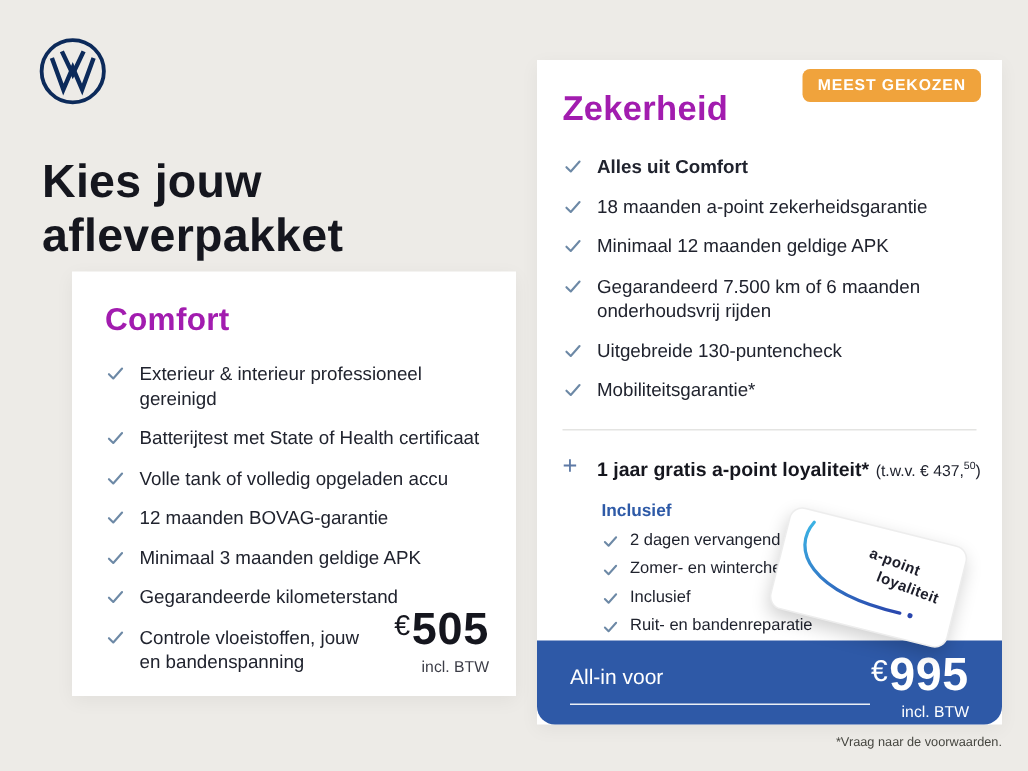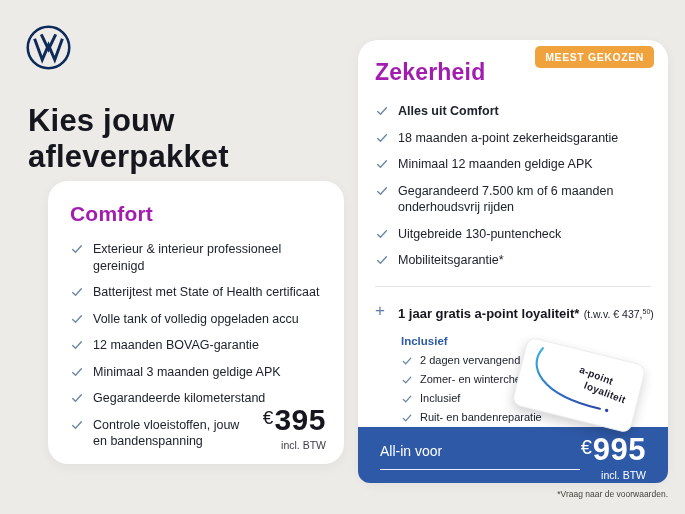--- a/index.html
+++ b/index.html
@@ -8,21 +8,21 @@
     font-family:"Liberation Sans",sans-serif;overflow:hidden;color:#20232e;
   }
   
   .vw-logo{position:absolute;left:25px;top:24px;width:47px;height:47px;}
   .main-title{
     position:absolute;left:28px;top:82px;font-size:31px;line-height:1.17;
     font-weight:600;color:#15161e;letter-spacing:.2px;
   }
   
   .card{
-    position:absolute;background:#fff;border-radius:20px;
+    position:absolute;background:#fff;border-radius:0;
     box-shadow:0 3px 12px rgba(0,0,0,.05);box-sizing:border-box;
   }
   .comfort-card{left:48px;top:181px;width:296px;height:283px;padding:21px 18px 0 22px;}
   .zeker-card{left:358px;top:40px;width:310px;height:443px;padding:0;}
   .card-title{font-size:21px;font-weight:700;color:#a21caf;margin:0 0 15px 0;letter-spacing:.2px;}
   .zeker-card .card-title{font-size:23px;margin:19px 0 15px 17px;}
   
   ul.check-list{list-style:none;margin:0;padding:0;}
   ul.check-list li{
     display:flex;align-items:flex-start;gap:9px;
@@ -139,21 +139,21 @@
         <span>Gegarandeerde kilometerstand</span>
         </li>
       <li style="margin-right:70px;">
         <svg class="check-icon" viewBox="0 0 16 16" width="14" height="14">
             <path d="M3 8.5 L6.3 11.8 L13 4.2" fill="none" stroke="#6d89a6" stroke-width="1.6" stroke-linecap="round" stroke-linejoin="round"></path>
           </svg>
         <span>Controle vloeistoffen, jouw en bandenspanning</span>
         </li>
     </ul>
     <div class="price-block">
-      <div><span class="price-cur">€</span><span class="price-num">395</span></div>
+      <div><span class="price-cur">€</span><span class="price-num">505</span></div>
       <div class="price-note">incl. BTW</div>
     </div>
   </div>
 
   <div class="card zeker-card">
     <div class="badge">MEEST GEKOZEN</div>
     <h2 class="card-title">Zekerheid</h2>
     <ul class="check-list">
       <li class="bold">
         <svg class="check-icon" viewBox="0 0 16 16" width="14" height="14">

